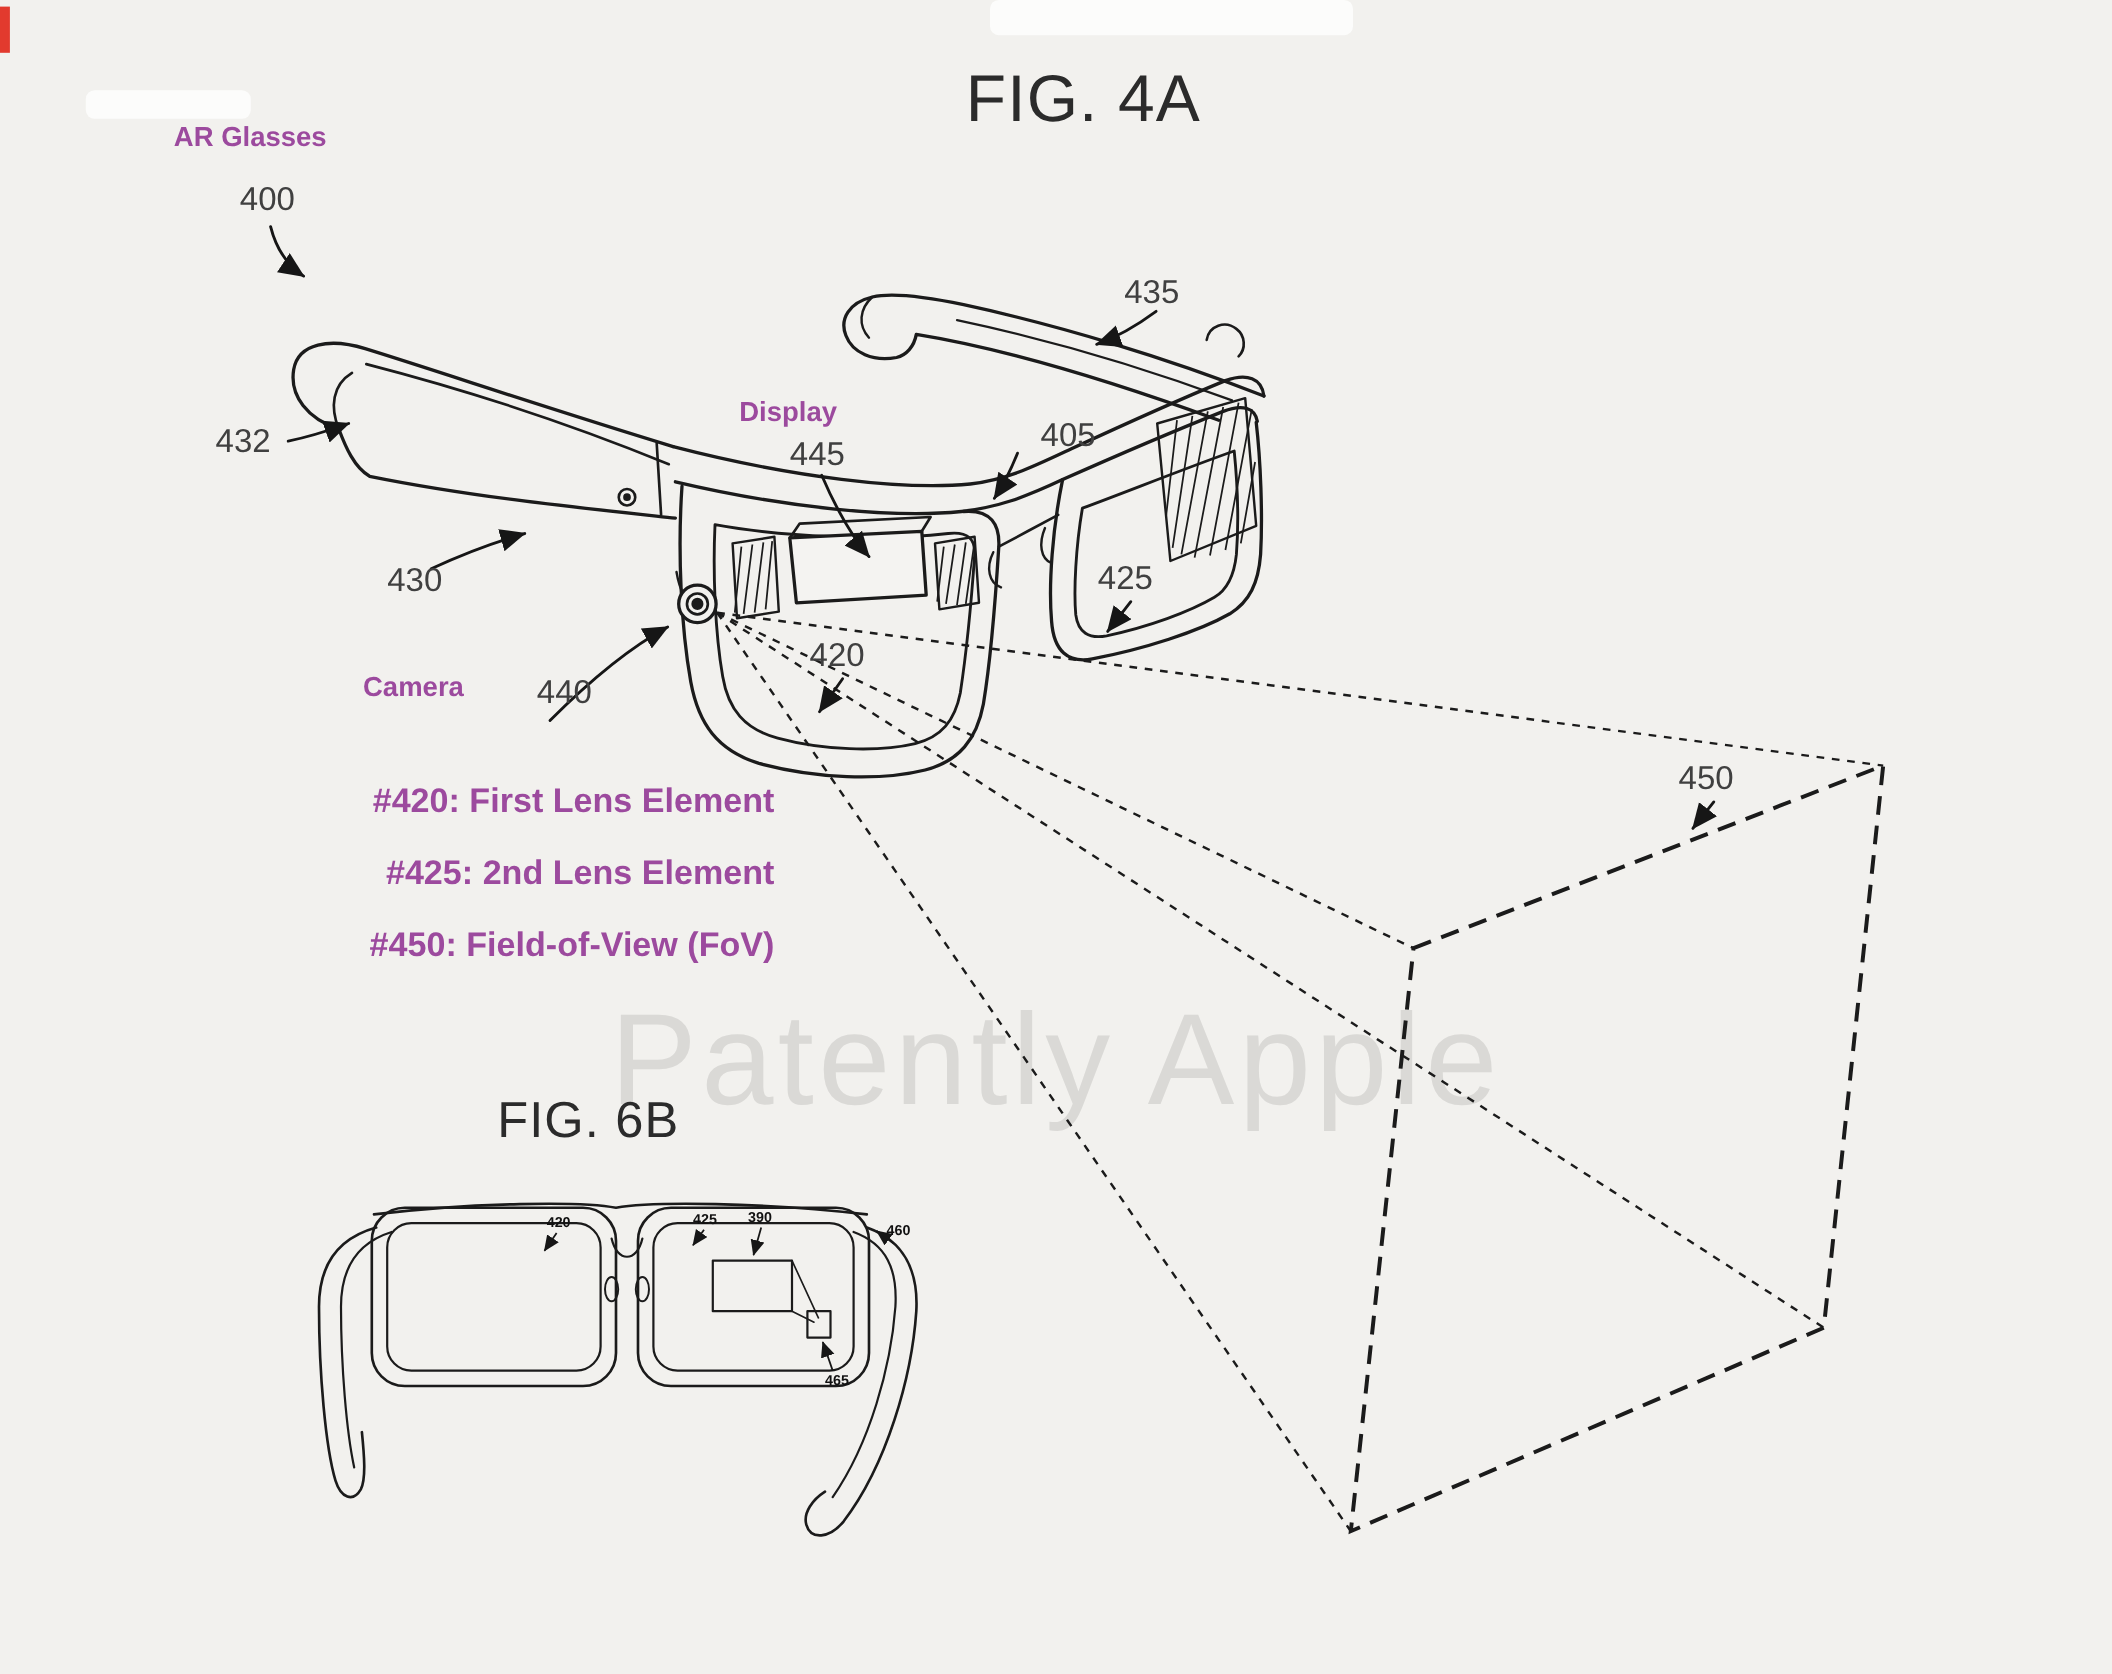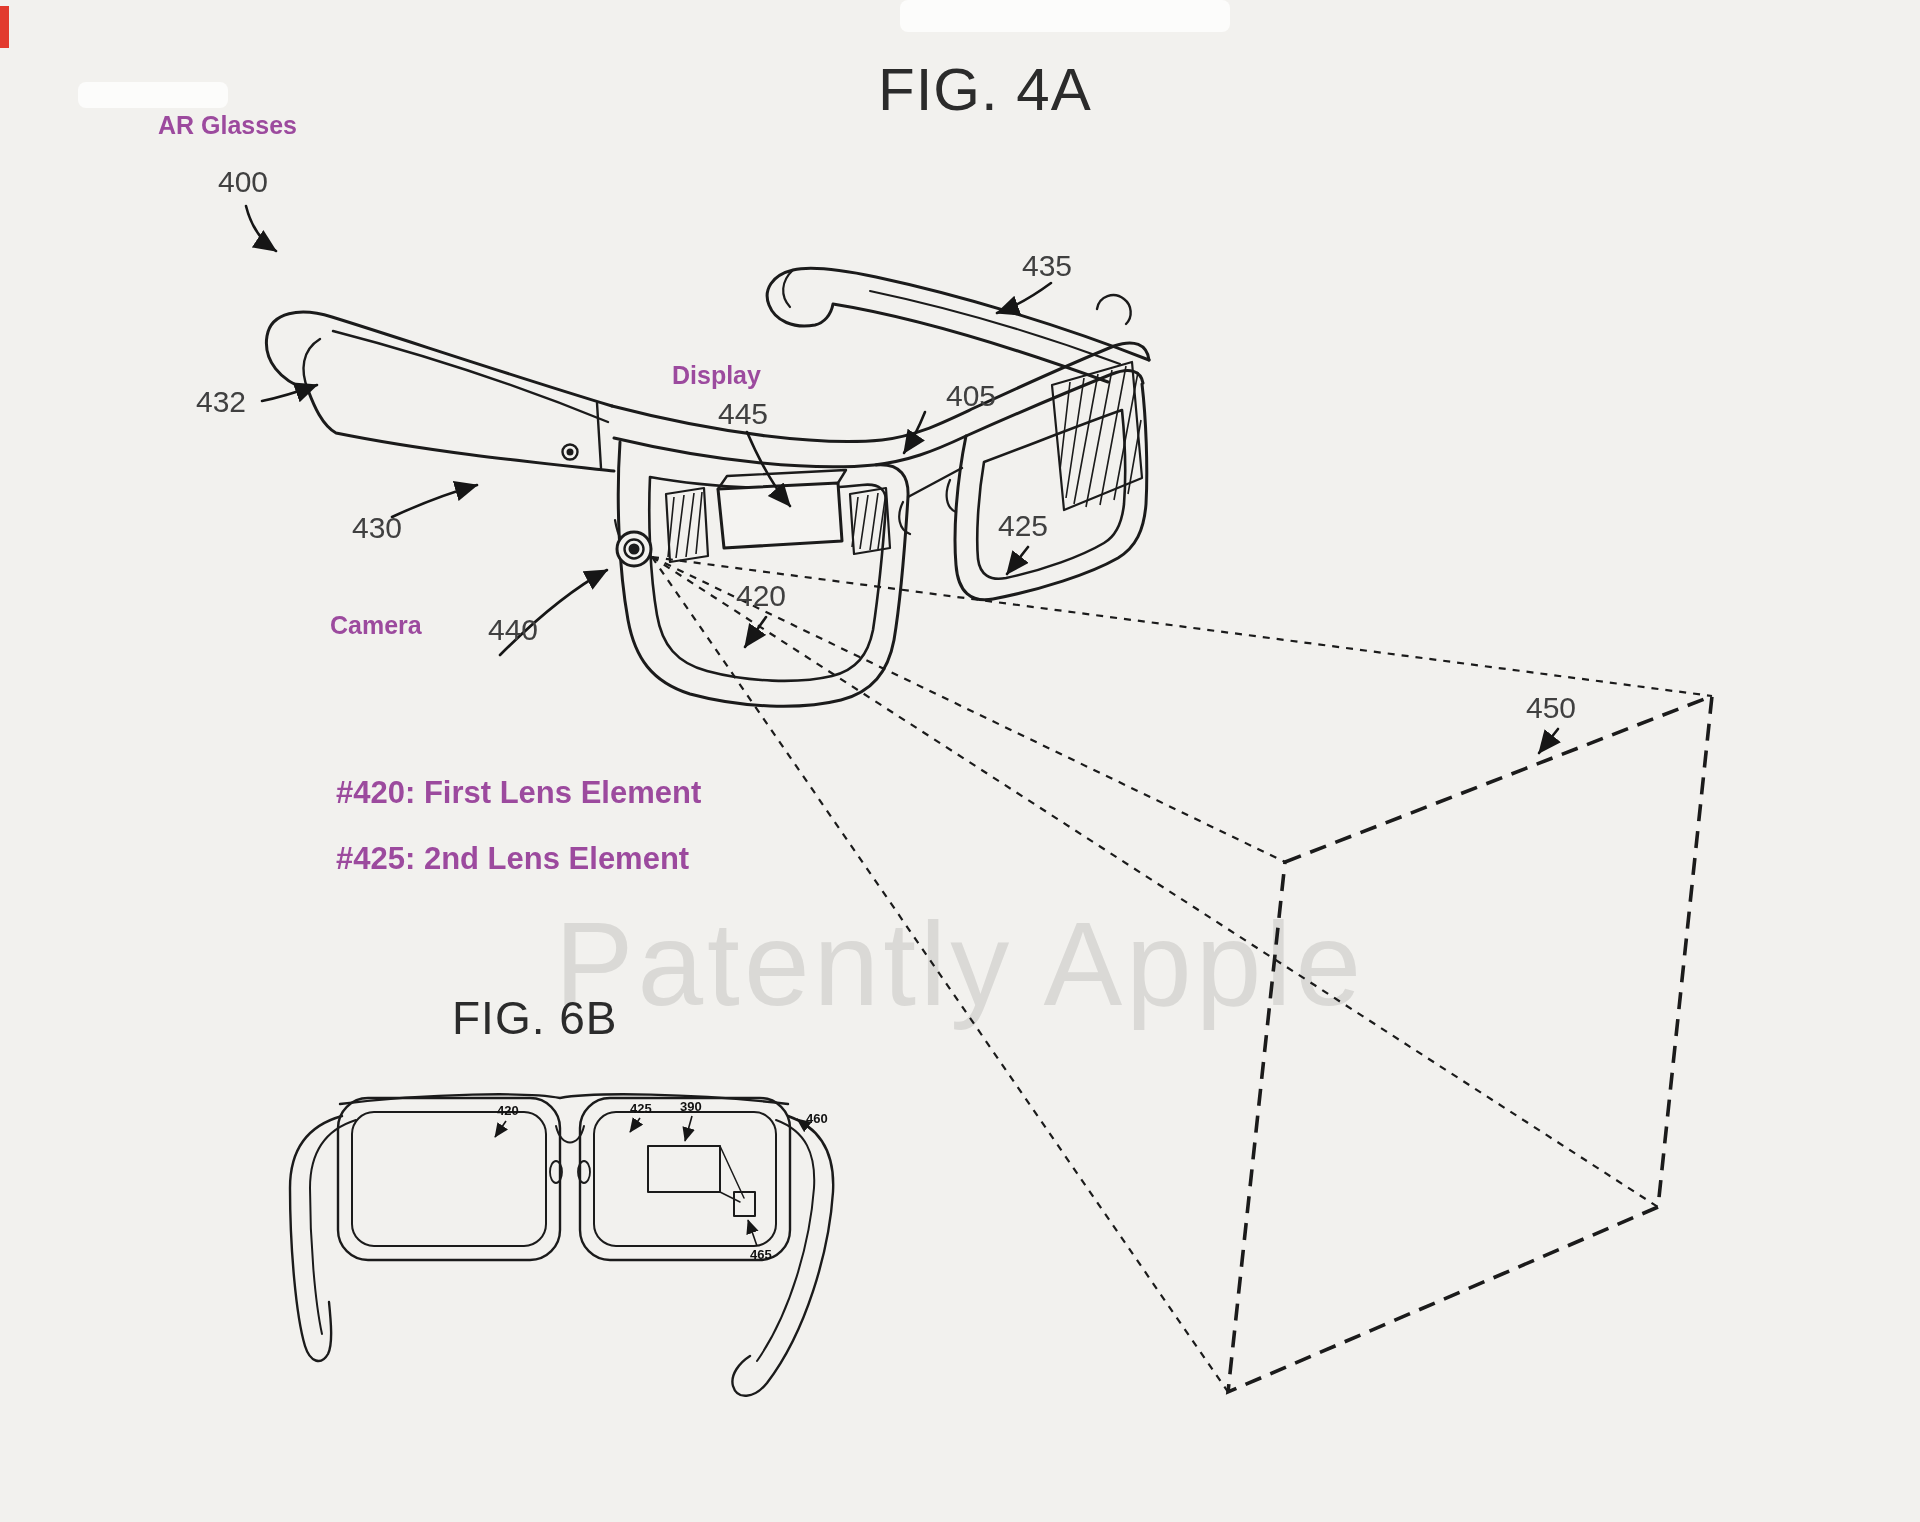--- a/index.html
+++ b/index.html
@@ -17,21 +17,21 @@
   .watermark {
     position:absolute; left:50%; top:896px; transform:translateX(-50%);
     font-size:118px; color:#dad9d6; letter-spacing:4px; white-space:nowrap;
     z-index:1; font-weight:400;
   }
   svg.art { position:absolute; left:0; top:0; z-index:2; }
   .label { position:absolute; z-index:3; white-space:nowrap; line-height:1.05; }
   .num    { font-size:30px; color:#404040; font-weight:400; }
   .purple { font-size:25px; color:#9c4a9e; font-weight:700; }
   .title  { font-size:60px; color:#2b2b2b; font-weight:400; letter-spacing:1px; }
-  .legend { left:336px; top:777px; }
+  .legend { left:336px; top:712px;text-align:right; }
   .legend-item { font-size:31px; color:#9c4a9e; font-weight:700; margin-bottom:33px; }
   .tiny   { font-size:13px; color:#111; font-weight:700; }
 </style>
 </head>
 <body>
 
 <div class="canvas">
 
   <div class="white-patch" style="left:78px; top:82px; width:150px; height:26px;"></div>
   <div class="white-patch" style="left:900px; top:0; width:330px; height:32px;"></div>
@@ -152,20 +152,21 @@
   <div class="label num" style="left:352px; top:512px;">430</div>
   <div class="label num" style="left:998px; top:510px;">425</div>
   <div class="label num" style="left:736px; top:580px;">420</div>
   <div class="label purple" style="left:330px; top:612px;">Camera</div>
   <div class="label num" style="left:488px; top:614px;">440</div>
   <div class="label num" style="left:1526px; top:692px;">450</div>
 
   <div class="label legend">
     <div class="legend-item">#420: First Lens Element</div>
     <div class="legend-item">#425: 2nd Lens Element</div>
+    <div class="legend-item">#450: Field-of-View (FoV)</div>
   </div>
 
   <div class="label title" style="left:452px; top:994px; font-size:46px;">FIG. 6B</div>
   <div class="label tiny" style="left:497px; top:1104px;">420</div>
   <div class="label tiny" style="left:630px; top:1102px;">425</div>
   <div class="label tiny" style="left:680px; top:1100px;">390</div>
   <div class="label tiny" style="left:806px; top:1112px;">460</div>
   <div class="label tiny" style="left:750px; top:1248px;">465</div>
 
 </div>

